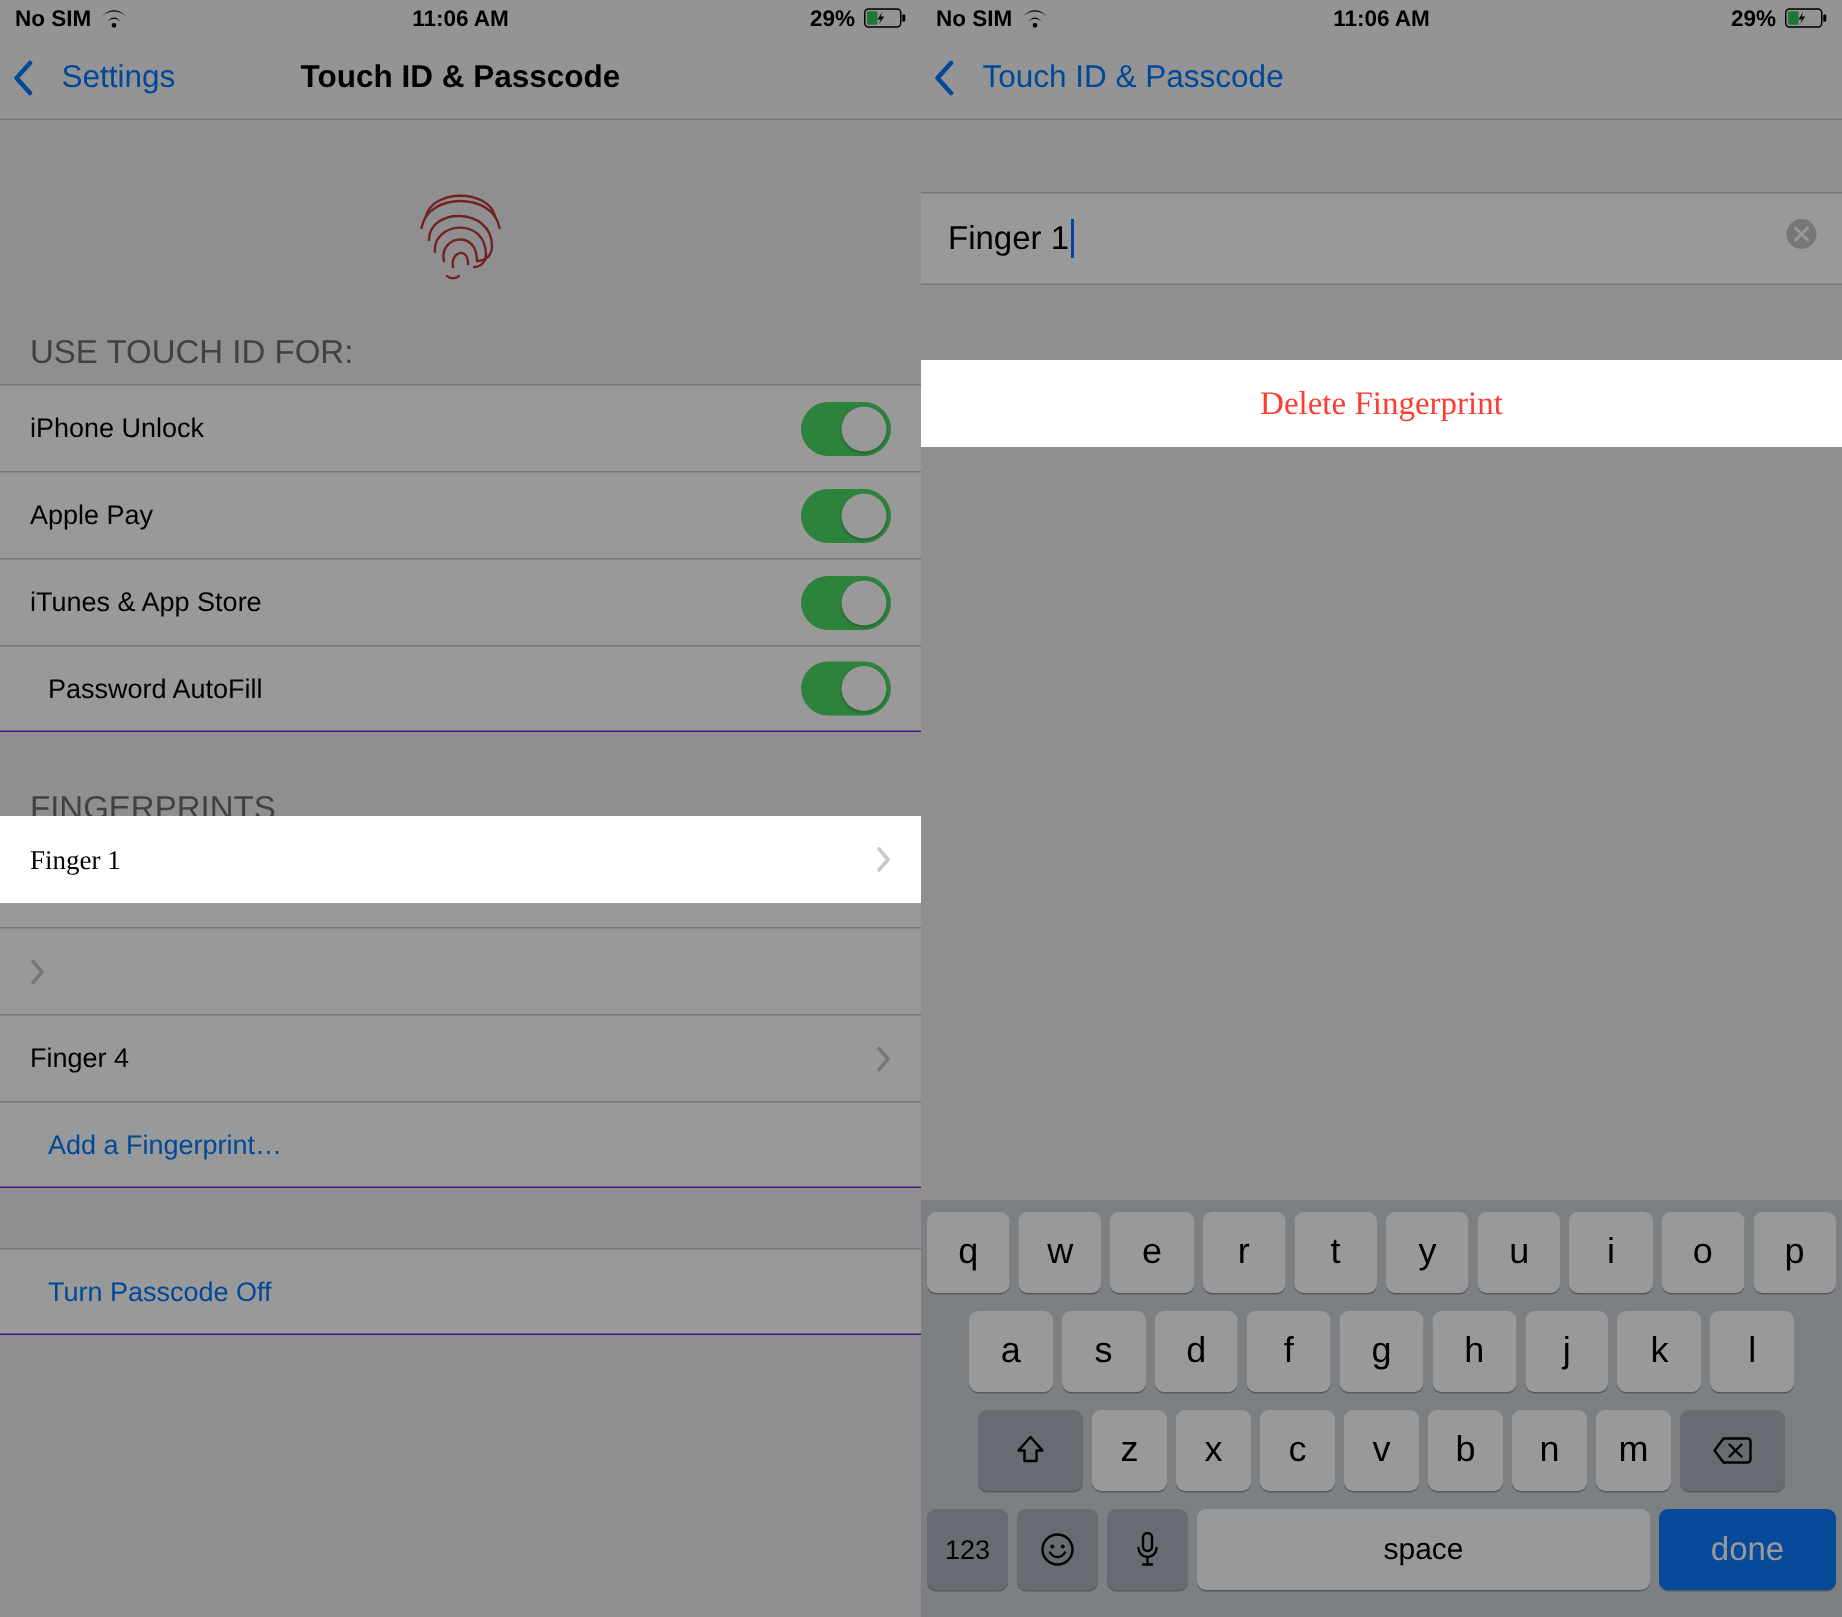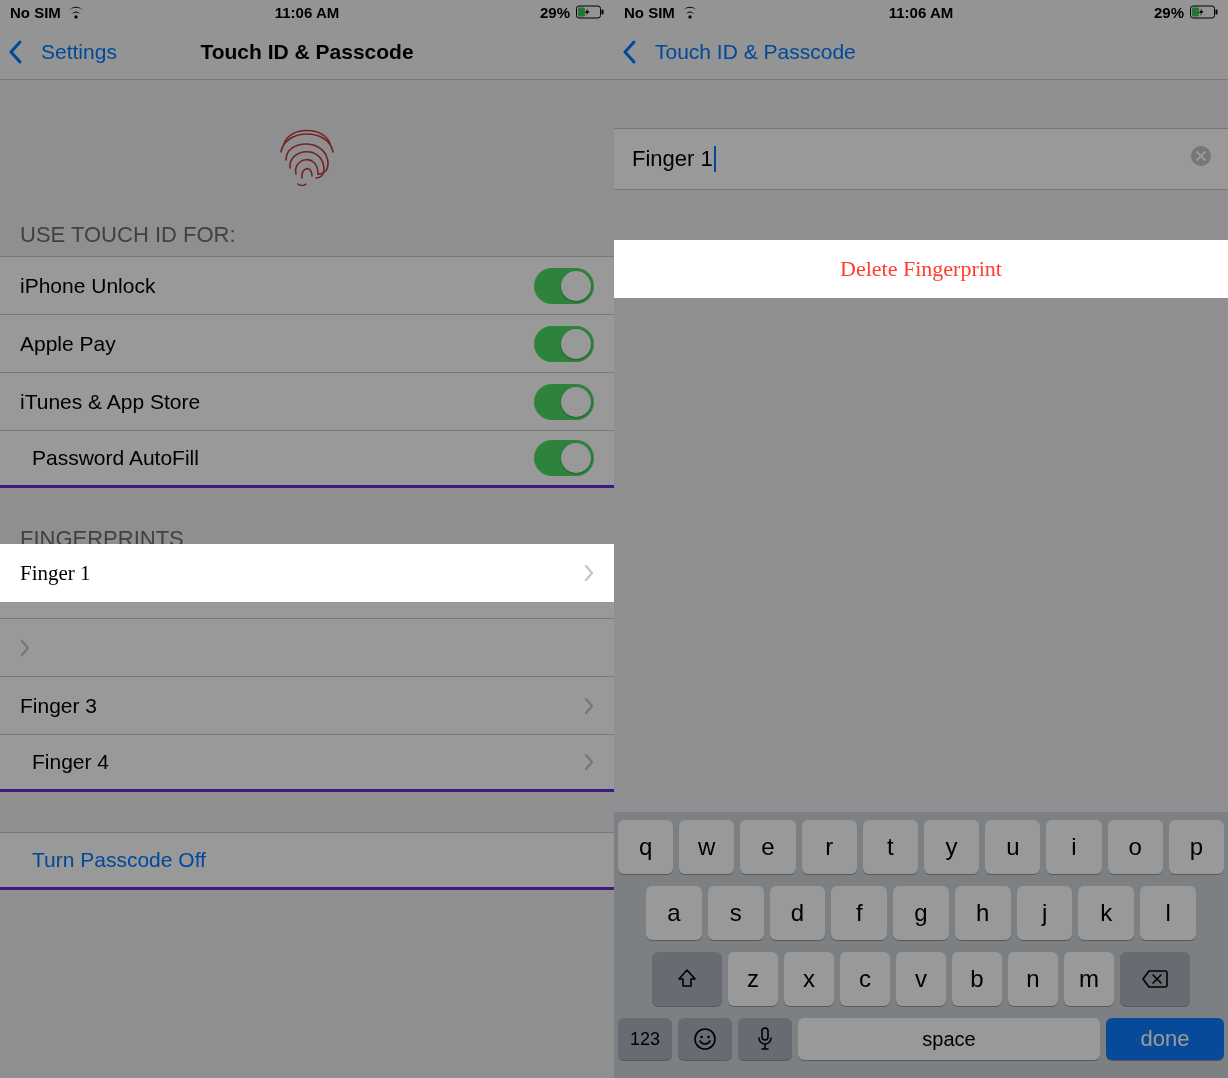--- a/index.html
+++ b/index.html
@@ -80,24 +80,24 @@
     text-transform: uppercase;
   }
   .section-header.lower { padding-top: 38px; }
   .cell-row {
     background: #fff;
     min-height: 58px;
     display: flex;
     align-items: center;
     padding: 0 20px;
     border-top: 1px solid #c8c7cc;
-    font-size: 21px;
+    font-size: 18px;
     color: #000;
   }
-  .cell-group .cell-row:last-child { border-bottom: 3px solid #6d28d9; padding-left: 32px; }
+  .cell-group .cell-row:last-child { border-bottom: 1px solid #6d28d9; padding-left: 32px; }
   .cell-row .label { flex: 1; }
   .cell-row.link { color: #007aff; }
   .toggle {
     width: 60px; height: 36px;
     background: #4cd964;
     border-radius: 18px;
     position: relative;
   }
   .toggle::after {
     content: "";
@@ -180,21 +180,21 @@
   .kb-row.r1 .key { flex: 1; }
   .kb-row.r2 { padding: 0 28px; }
   .kb-row.r2 .key { flex: 1; }
   .kb-row.r3 { }
   .kb-row.r3 .key.letter { width: 50px; }
   .key.fn { background: #adb3bd; width: 70px; }
   .key.fn.small { width: 54px; }
   .key.space { flex: 1; font-size: 20px; }
   .key.done { background: #0a7cff; color: #fff; width: 118px; font-size: 22px; }
   .kb-row.r4 { gap: 6px; }
-  .kb-row.r4 .key { height: 42px; }
+  .kb-row.r4 .key { height: 54px; }
   .key svg { display: block; }
 </style>
 </head>
 <body>
 
 <div class="screen dim">
 
   <div class="status-bar">
     <div class="status-left">
       <span>No SIM</span>
@@ -276,34 +276,29 @@
         </span>
       </div>
       <div class="cell-row">
         <span class="chevron-right">
           <svg width="10" height="18" viewBox="0 0 10 18">
               <path d="M2 2l6 7-6 7" stroke="#c7c7cc" stroke-width="2.4" fill="none" stroke-linecap="round" stroke-linejoin="round"></path>
             </svg>
         </span>
       </div>
       <div class="cell-row">
-        <span class="label">Finger 3</span>
-        <span class="chevron-right">
-          <svg width="10" height="18" viewBox="0 0 10 18">
-              <path d="M2 2l6 7-6 7" stroke="#c7c7cc" stroke-width="2.4" fill="none" stroke-linecap="round" stroke-linejoin="round"></path>
-            </svg>
-        </span>
-      </div>
-      <div class="cell-row">
         <span class="label">Finger 4</span>
         <span class="chevron-right">
           <svg width="10" height="18" viewBox="0 0 10 18">
               <path d="M2 2l6 7-6 7" stroke="#c7c7cc" stroke-width="2.4" fill="none" stroke-linecap="round" stroke-linejoin="round"></path>
             </svg>
         </span>
+      </div>
+      <div class="cell-row link">
+        <span class="label">Add a Fingerprint…</span>
       </div>
     </div>
 
     <div class="spacer"></div>
     <div class="cell-group">
       <div class="cell-row link">
         <span class="label">Turn Passcode Off</span>
       </div>
     </div>
   </div>

